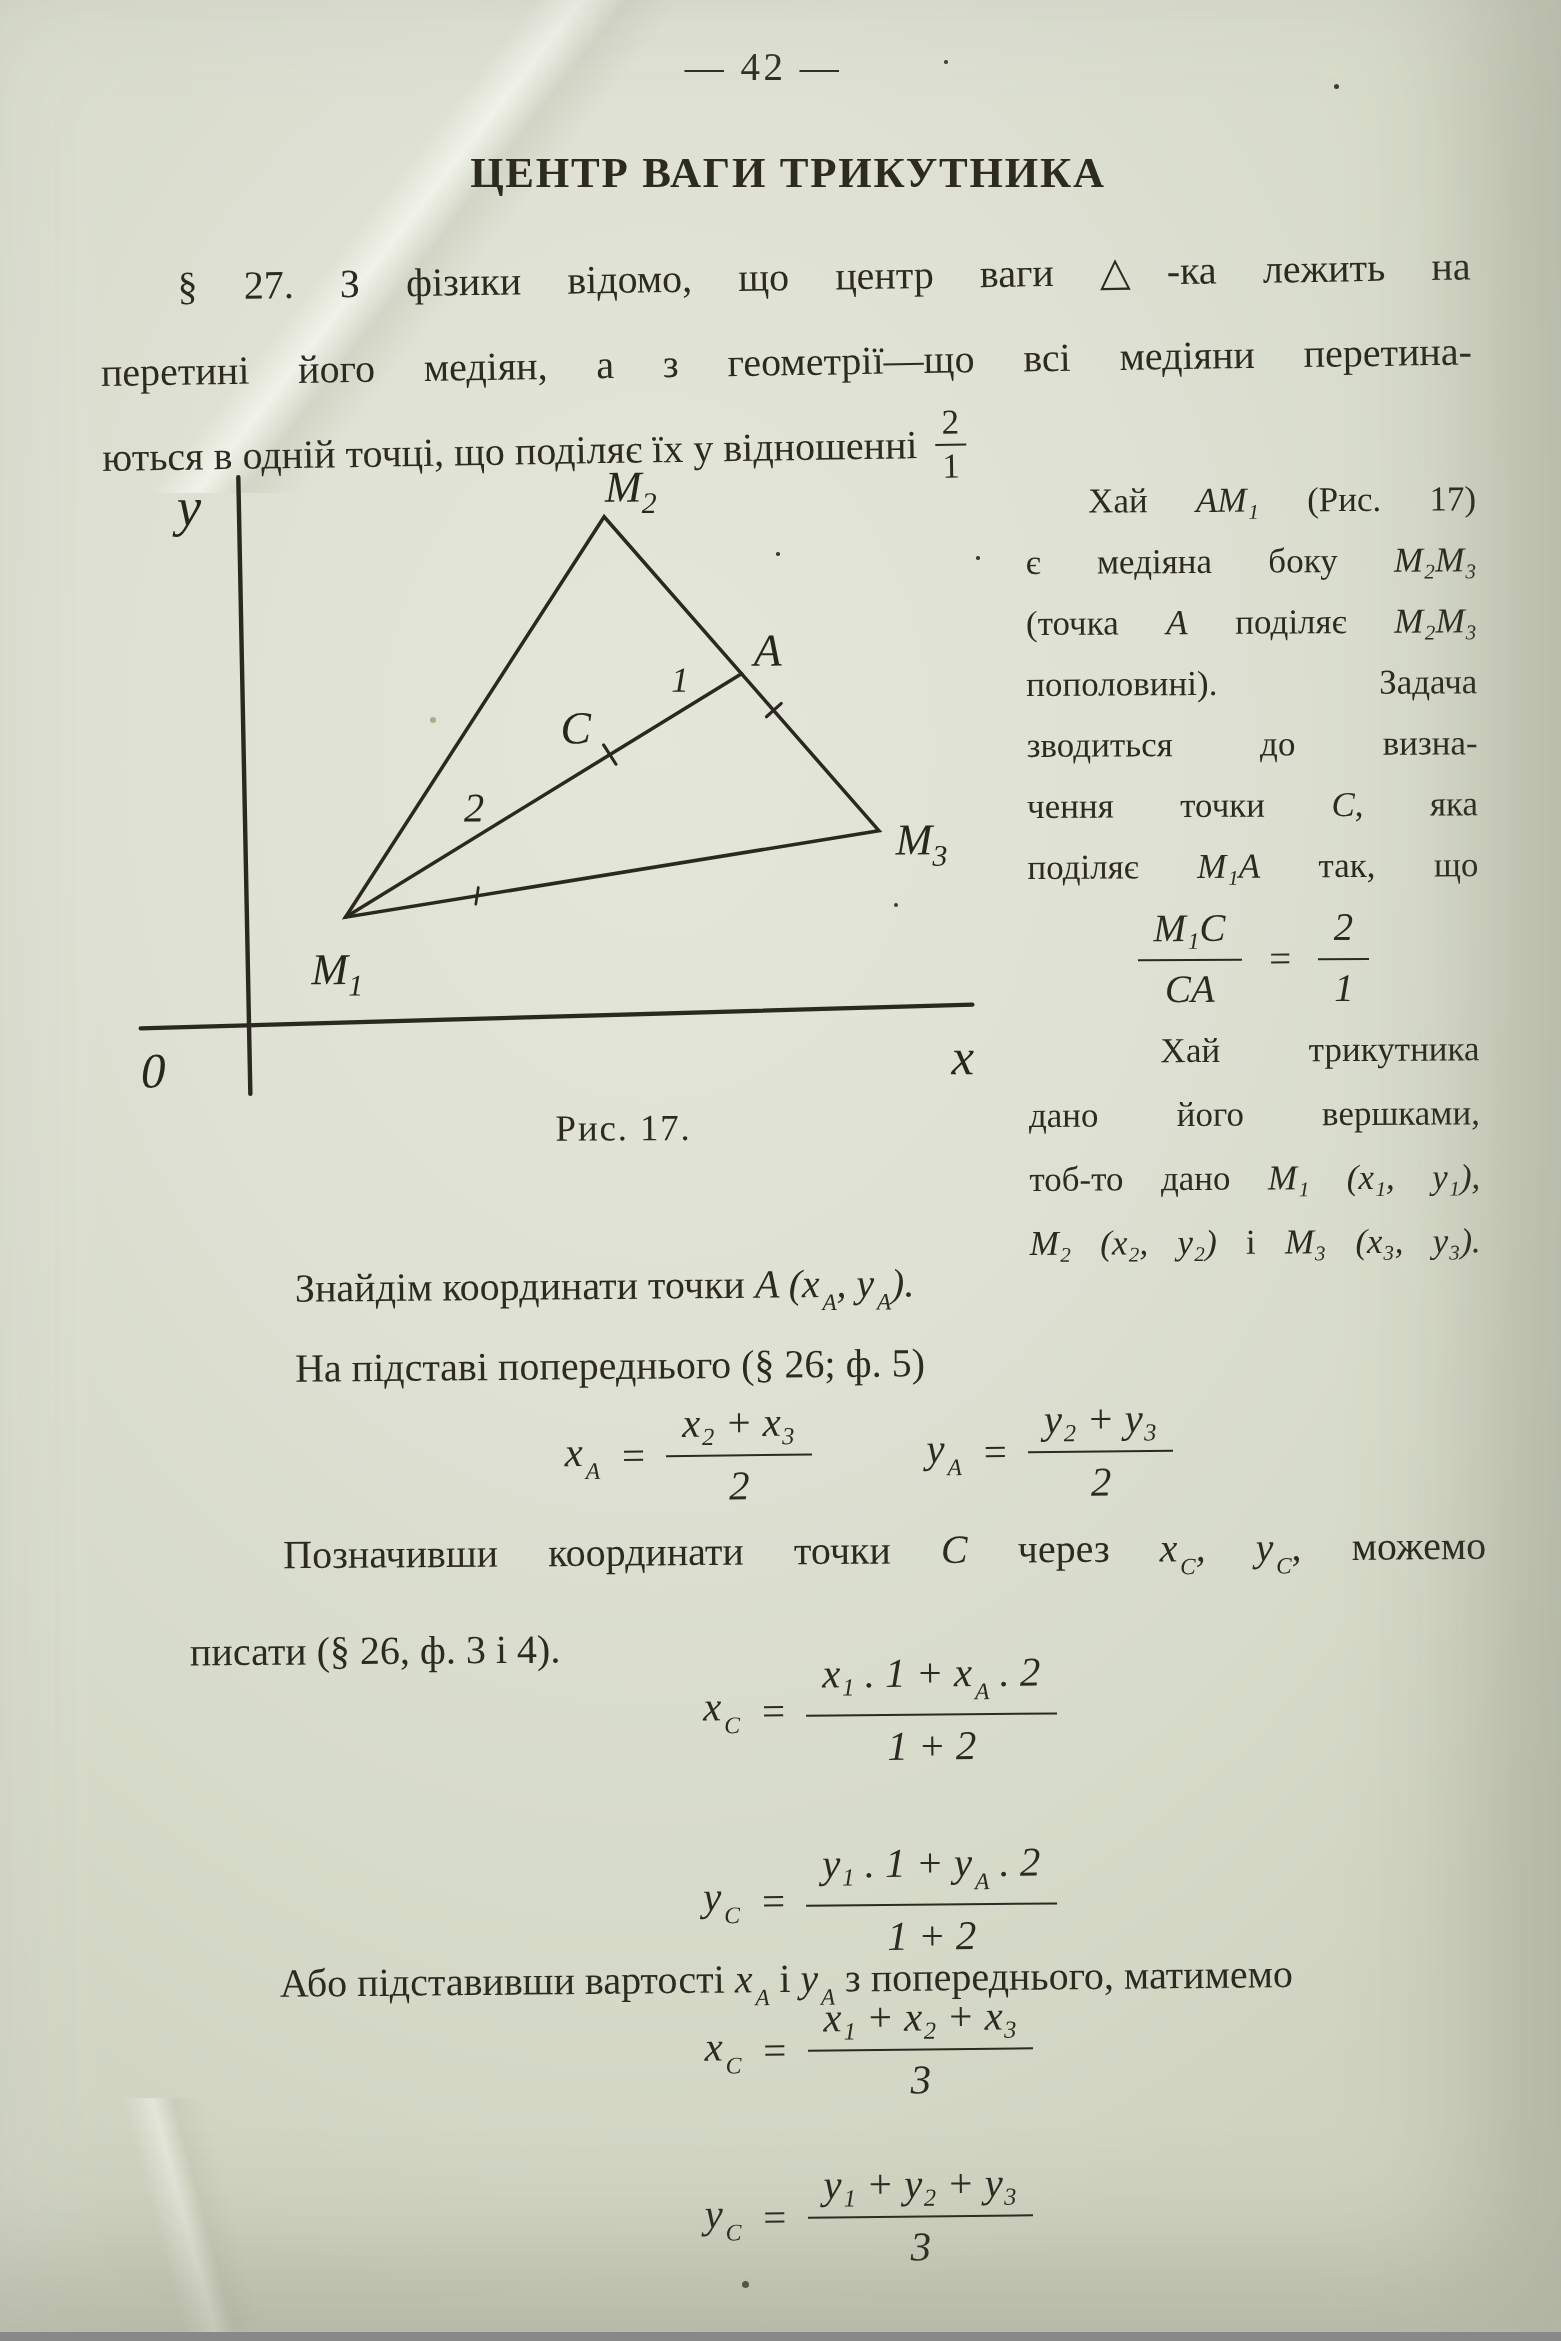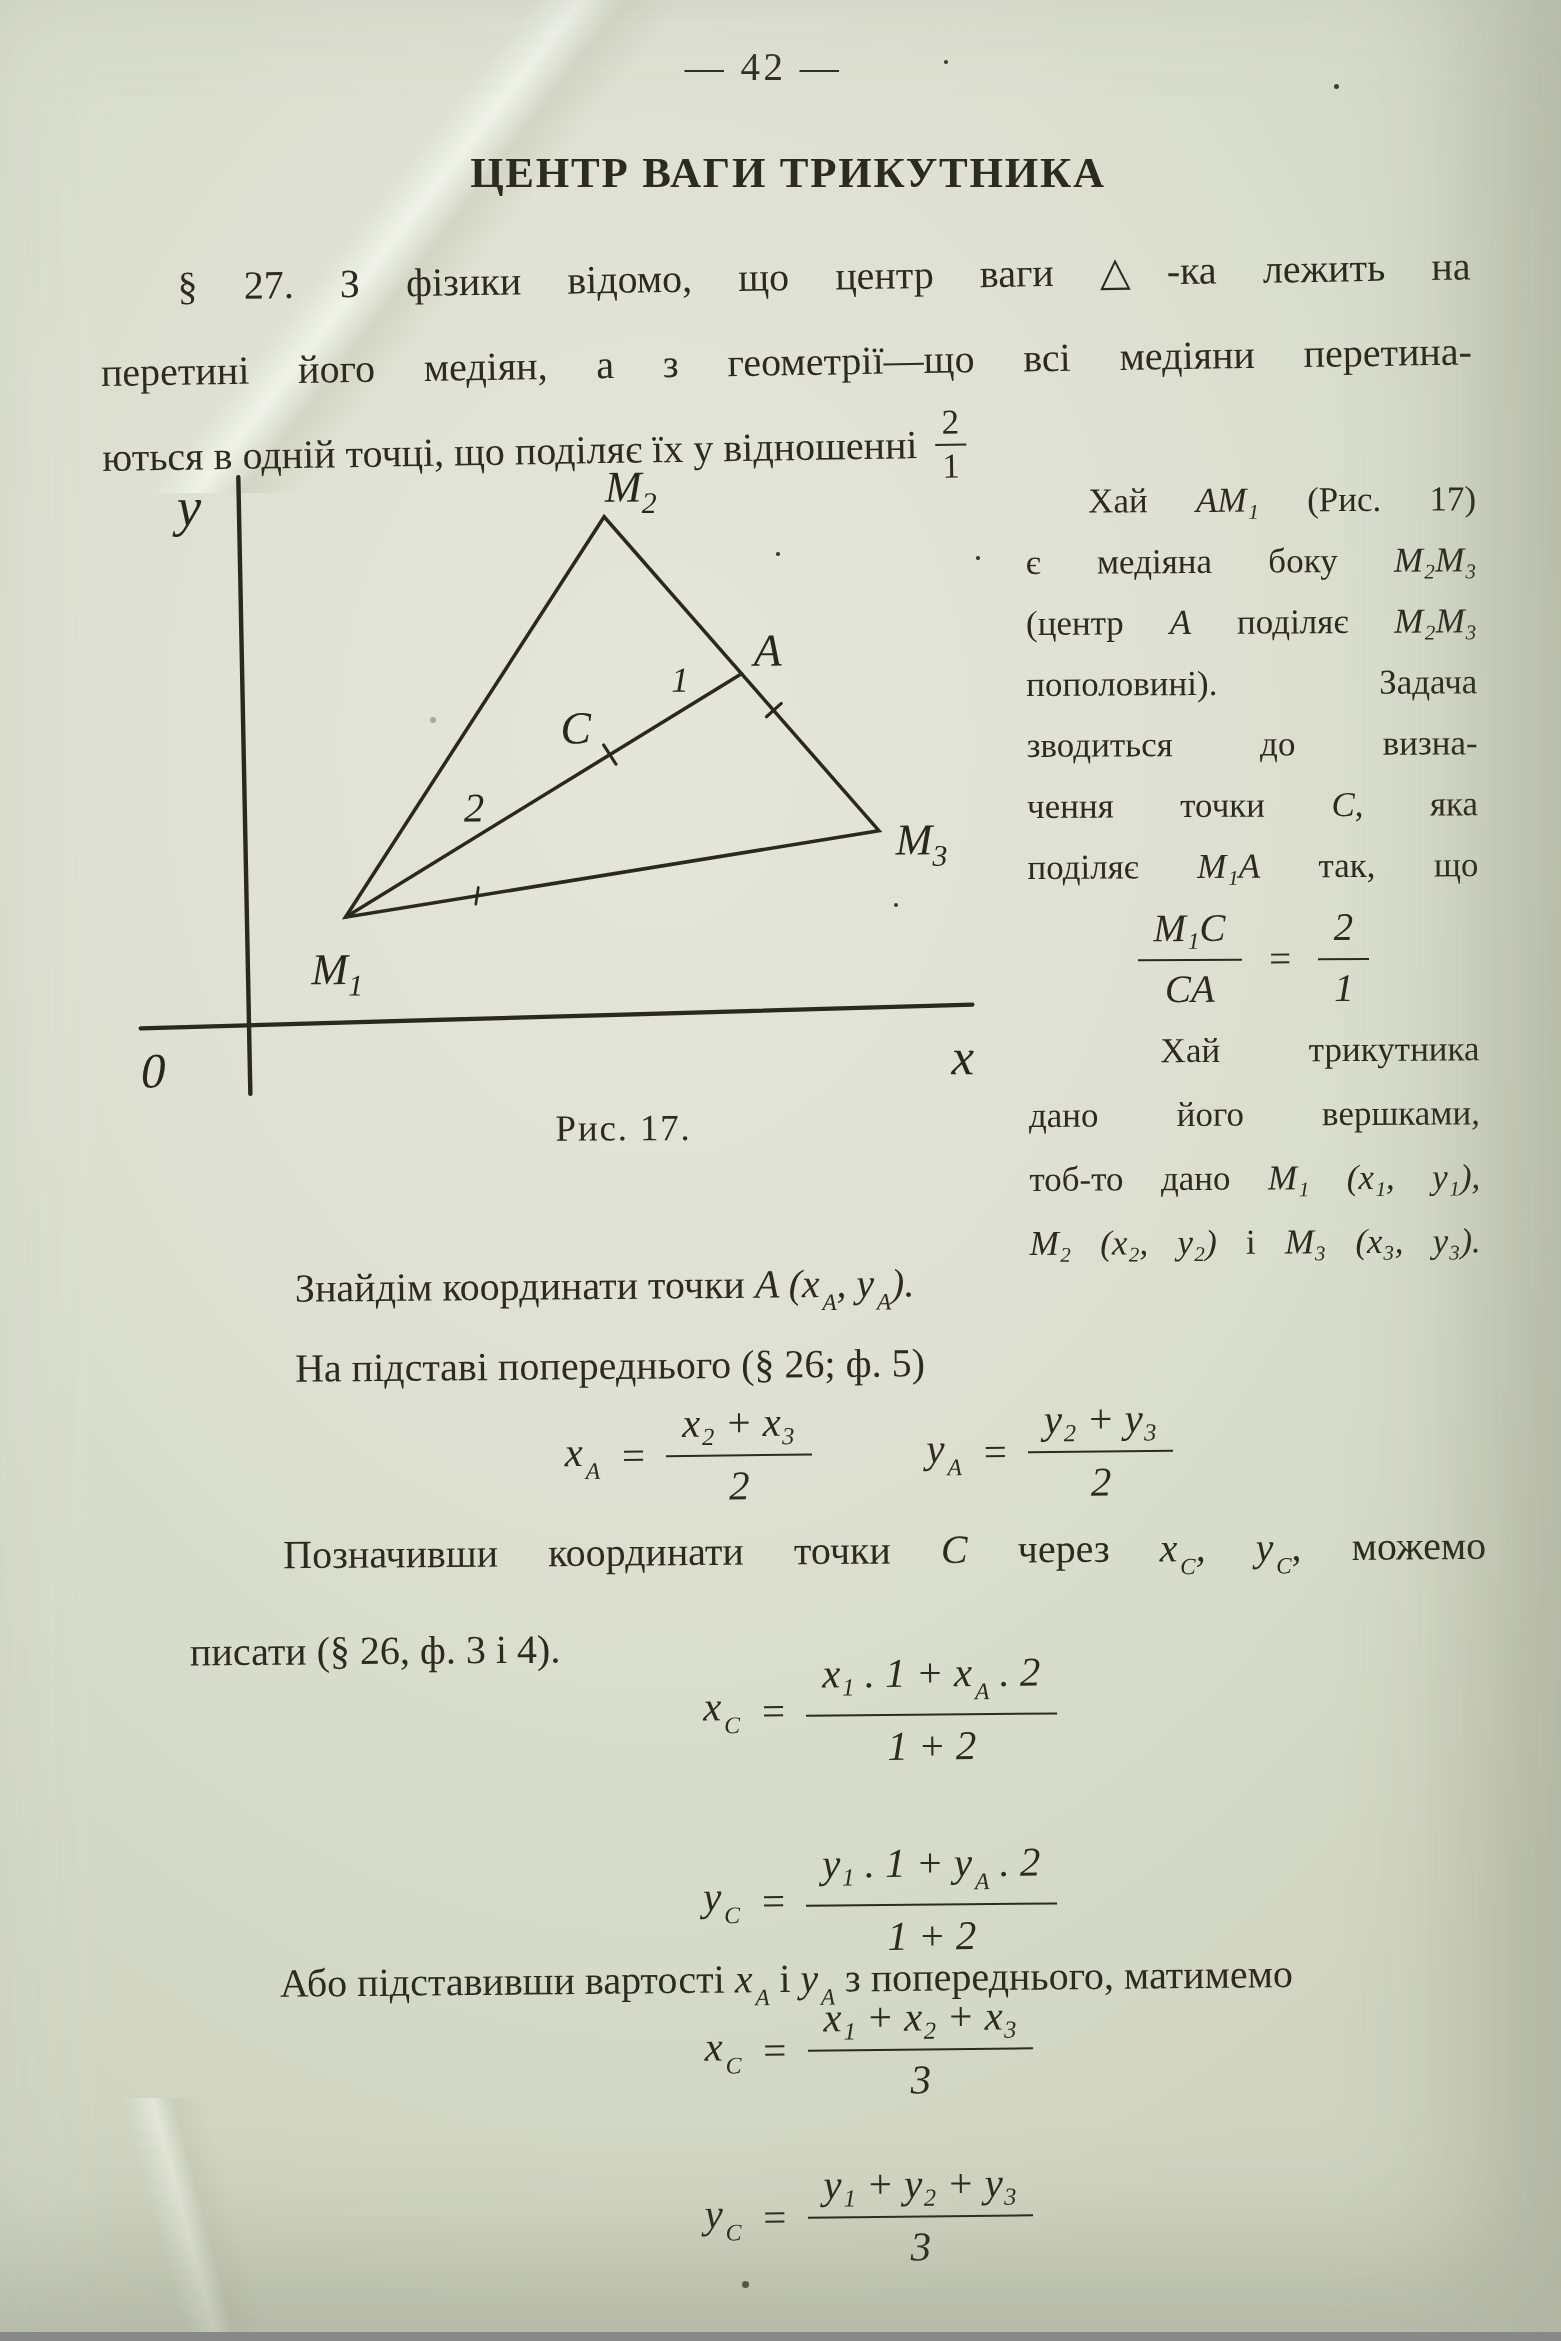--- a/index.html
+++ b/index.html
@@ -115,21 +115,21 @@
       <text x="632" y="272" font-size="40">1</text>
       <text x="396" y="418" font-size="46">2</text>
     </svg>
     <div class="caption">Рис. 17.</div>
   </div>
 
   <div class="rightcol">
     <div class="rc1">
       <div class="jline ind"><span>Хай </span><span class="m">AM₁</span><span> (Рис. 17)</span></div>
       <div class="jline"><span>є медіяна боку </span><span class="m">M₂M₃</span></div>
-      <div class="jline"><span>(центр </span><span class="m">A</span><span> поділяє </span><span class="m">M₂M₃</span></div>
+      <div class="jline"><span>(точка </span><span class="m">A</span><span> поділяє </span><span class="m">M₂M₃</span></div>
       <div class="jline">пополовині).  Задача</div>
       <div class="jline">зводиться до визна-</div>
       <div class="jline"><span>чення точки </span><span class="m">C</span><span>, яка</span></div>
       <div class="jline"><span>поділяє </span><span class="m">M₁A</span><span> так, що</span></div>
     </div>
 
     <div class="rcfrac">
       <span class="frac">
         <span class="num">M₁C</span>
         <span class="den">CA</span>

